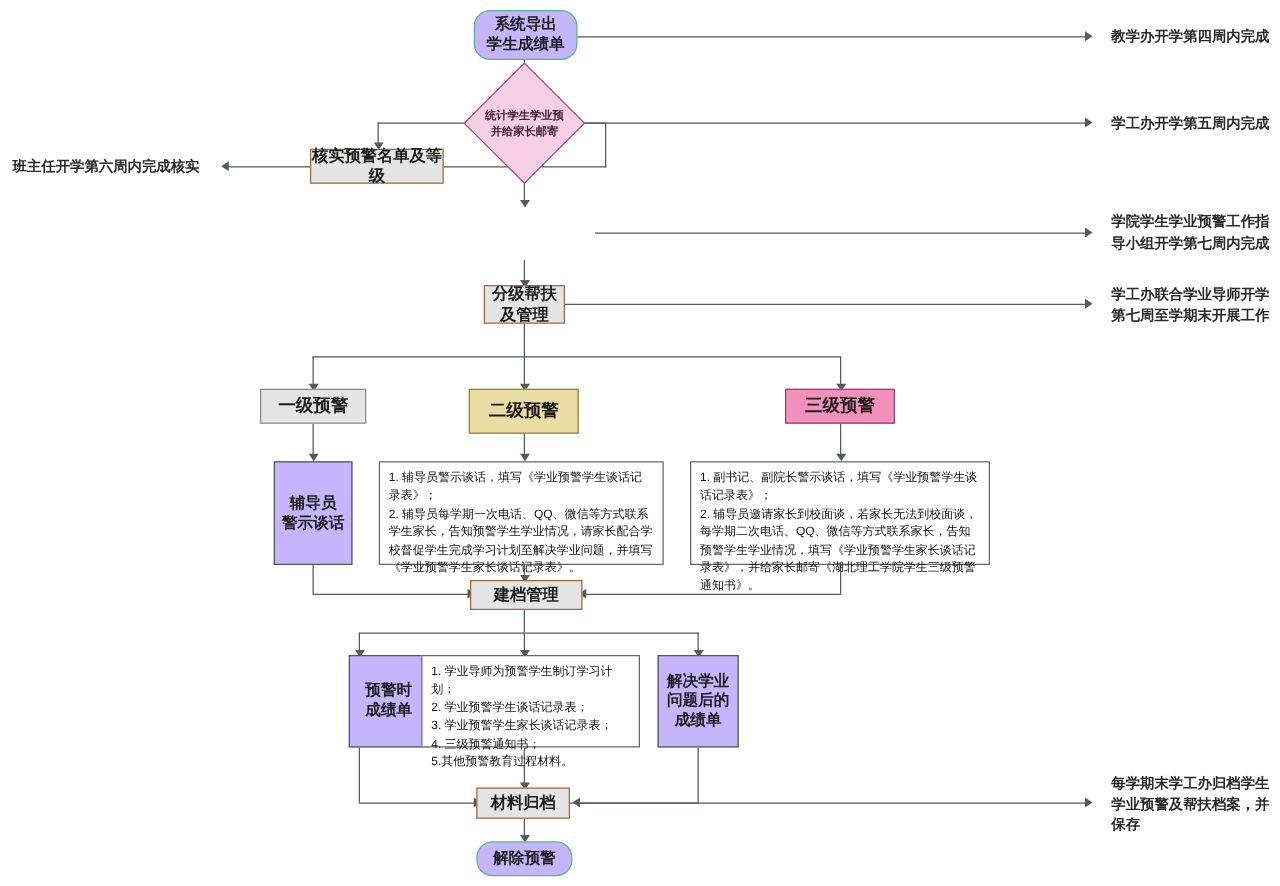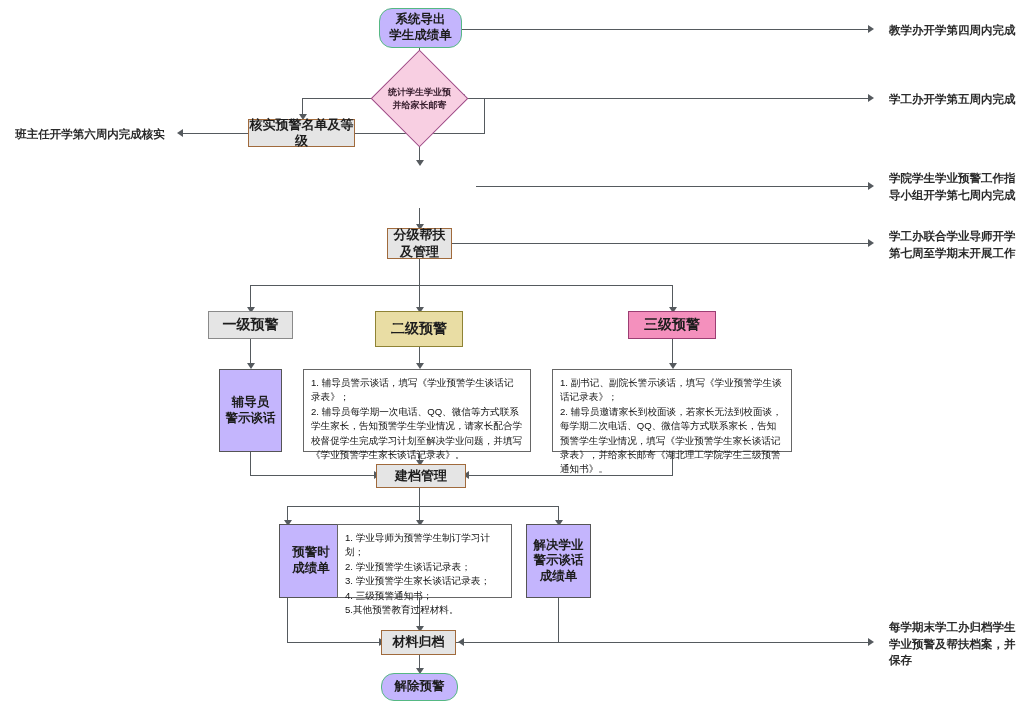--- a/index.html
+++ b/index.html
@@ -96,21 +96,21 @@
 
   
   .note{
     position:absolute;
     font-size:11.5px;
     font-weight:bold;
     color:#2a2a2a;
     line-height:1.45;
     white-space:pre-line;
   }
-  .note-l{text-align:center;}
+  .note-l{text-align:left;}
 </style>
 </head>
 <body>
 
 <div id="canvas">
 
   <div class="ln lnv" style="left:419px;top:48px;height:22px;"></div>
   <div class="arr arr-d" style="left:415.5px;top:64px;"></div>
 
   <div class="ln lnh" style="left:462px;top:29px;width:408px;"></div>
@@ -233,21 +233,21 @@
   <div class="node n-plain" style="left:263px;top:524px;width:64px;height:74px;margin-left:16px;">预警时
 成绩单</div>
 
   <div class="node n-text" style="left:337px;top:524px;width:175px;height:74px;">1. 学业导师为预警学生制订学习计划；
 2. 学业预警学生谈话记录表；
 3. 学业预警学生家长谈话记录表；
 4. 三级预警通知书；
 5.其他预警教育过程材料。</div>
 
   <div class="node n-plain" style="left:526px;top:524px;width:65px;height:74px;">解决学业
-警示谈话
+问题后的
 成绩单</div>
 
   <div class="node n-proc" style="left:381px;top:630px;width:75px;height:25px;">材料归档</div>
 
   <div class="node n-term" style="left:381px;top:673px;width:77px;height:28px;">解除预警</div>
 
   <div class="note" style="left:889px;top:22px;width:130px;">教学办开学第四周内完成</div>
   <div class="note" style="left:889px;top:91px;width:130px;">学工办开学第五周内完成</div>
   <div class="note" style="left:889px;top:170px;width:132px;">学院学生学业预警工作指
 导小组开学第七周内完成</div>

